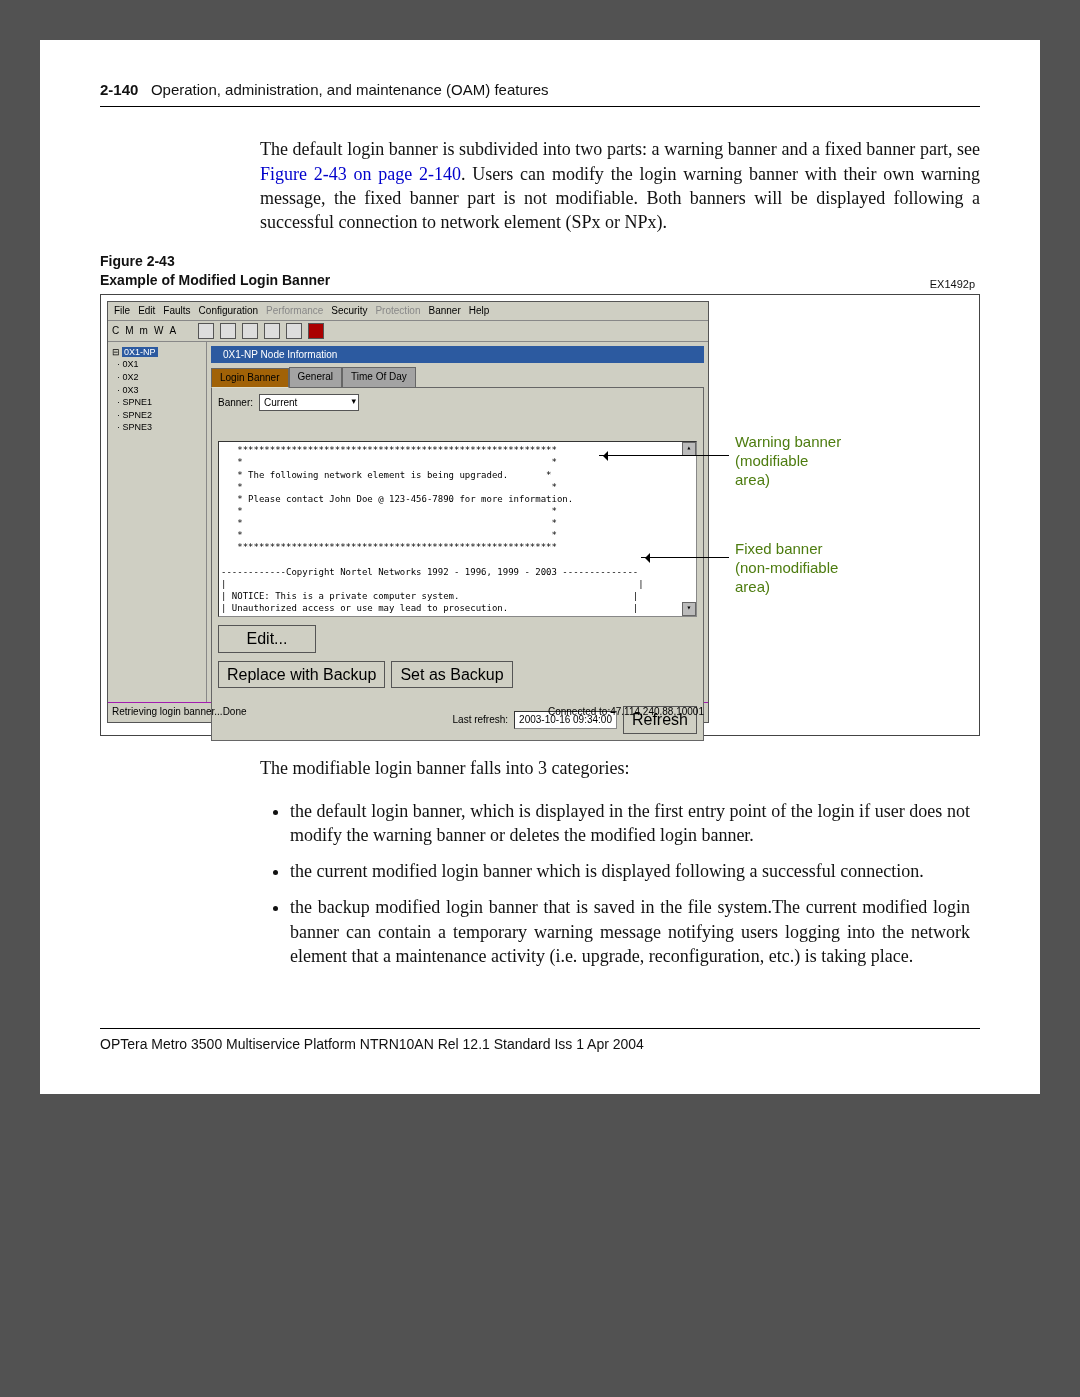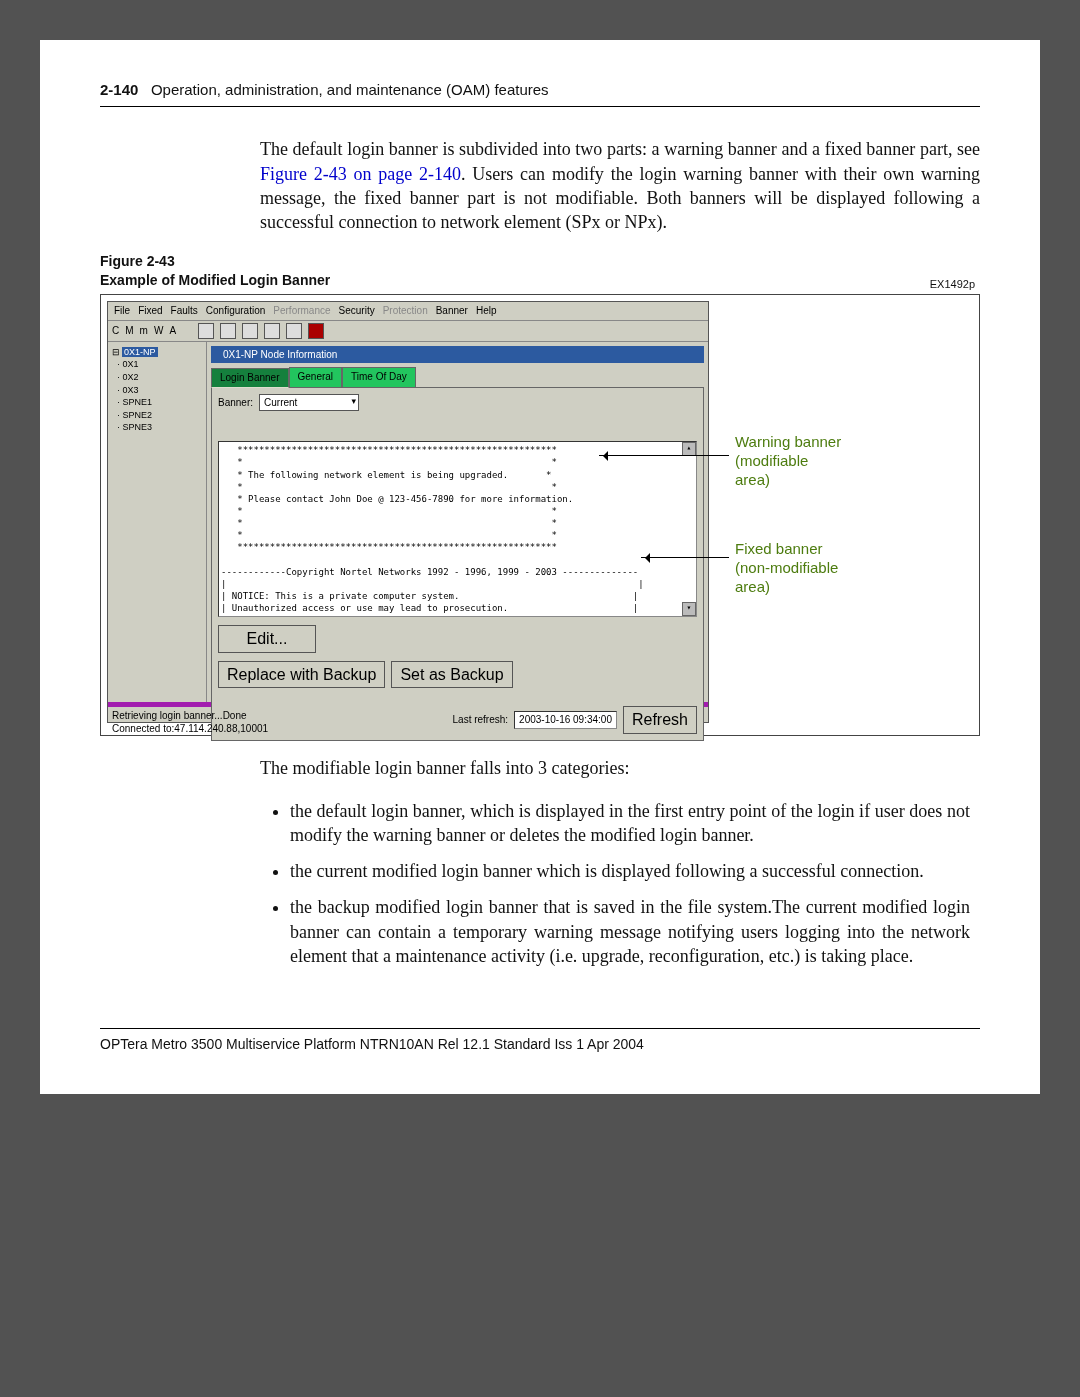--- a/index.html
+++ b/index.html
@@ -76,34 +76,34 @@
   .tbar .c { width:14px;height:14px;border:1px solid #555;background:#ddd;display:inline-block;}
   .content { display:flex; height: calc(100% - 60px); }
   .tree {
     width:90px; border-right:1px solid #888;
     padding:4px; font-size:9px; line-height:1.4;
   }
   .tree .sel{ background:#2c5aa0;color:#fff;padding:0 2px;}
   .pane { flex:1; padding:4px; display:flex; flex-direction:column;}
   .titlebar{background:#2c5aa0;color:#fff;padding:2px 12px;font-size:10px;}
   .tabs{display:flex;gap:0;margin-top:4px;}
-  .tab{border:1px solid #666;border-bottom:none;padding:2px 8px;font-size:10px;background:#22c55e;}
-  .tab.active{background:#15803d;font-weight:normal;border-bottom:1px solid #dedece;position:relative;top:1px;}
+  .tab{border:1px solid #666;border-bottom:none;padding:2px 8px;font-size:10px;background:#a3a3a3;}
+  .tab.active{background:#a16207;font-weight:normal;border-bottom:1px solid #dedece;position:relative;top:1px;}
   .tabbody{border:1px solid #666;flex:1;padding:6px;background:#cfcfc3;display:flex;flex-direction:column;}
   .row1{display:flex;gap:6px;align-items:center;font-size:10px;}
   .combo{border:1px solid #555;background:#fff;padding:1px 14px 1px 4px;position:relative;font-size:10px;width:80px;}
   .combo:after{content:"▾";position:absolute;right:2px;top:0;font-size:9px;}
   .banner-box{border:1px inset #888;background:#fff;margin-top:30px;height:170px;overflow:hidden;font-family:monospace;font-size:9px;white-space:pre;position:relative;padding:2px;}
   .scroll-up,.scroll-down{position:absolute;right:0;width:12px;height:12px;background:#bbb;border:1px solid #666;font-size:8px;text-align:center;line-height:10px;}
   .scroll-up{top:0;} .scroll-down{bottom:0;}
   .btnrow{margin-top:8px;display:flex;gap:6px;}
   .winbtn{border:1px solid #555;background:#cfcfc3;padding:2px 8px;font-size:16px;}
   .statusrow{display:flex;justify-content:flex-end;gap:6px;margin-top:18px;align-items:center;font-size:10px;}
   .statbox{border:1px inset #888;background:#fff;padding:1px 4px;font-size:10px;}
-  .botbar{display:flex;justify-content:space-between;border-top:5px solid #a21caf;padding:2px 4px;font-size:10px;flex-direction:column;}
+  .botbar{display:flex;justify-content:space-between;border-top:1px solid #a21caf;padding:2px 4px;font-size:10px;}
   
   .annot{position:absolute;font-family:Arial,sans-serif;font-size:15px;color:#4d7c0f;line-height:1.25;}
   .arrow{position:absolute;height:1px;background:#000;}
   .arrow:before{content:"";position:absolute;left:-1px;top:-4px;border:5px solid transparent;border-right-color:#000;}
   ul.doc {
     margin-left: 170px; padding-left: 20px;
   }
   ul.doc li { margin-bottom: 12px; text-align: justify; padding-right:10px;}
   .ftr {
     border-top:1px solid #000;
@@ -132,21 +132,21 @@
     <span>Figure 2-43</span><br>
     <span>Example of Modified Login Banner</span>
   </div>
 
   <div class="fig-wrap">
     <div class="ex-id">EX1492p</div>
 
     <div class="app">
       <div class="menubar">
         <span>File</span>
-        <span>Fixed</span>
+        <span>Edit</span>
         <span>Faults</span>
         <span>Configuration</span>
         <span data-dim="true">Performance</span>
         <span>Security</span>
         <span data-dim="true">Protection</span>
         <span>Banner</span>
         <span>Help</span>
       </div>
       <div class="tbar">
         <span>C</span>

